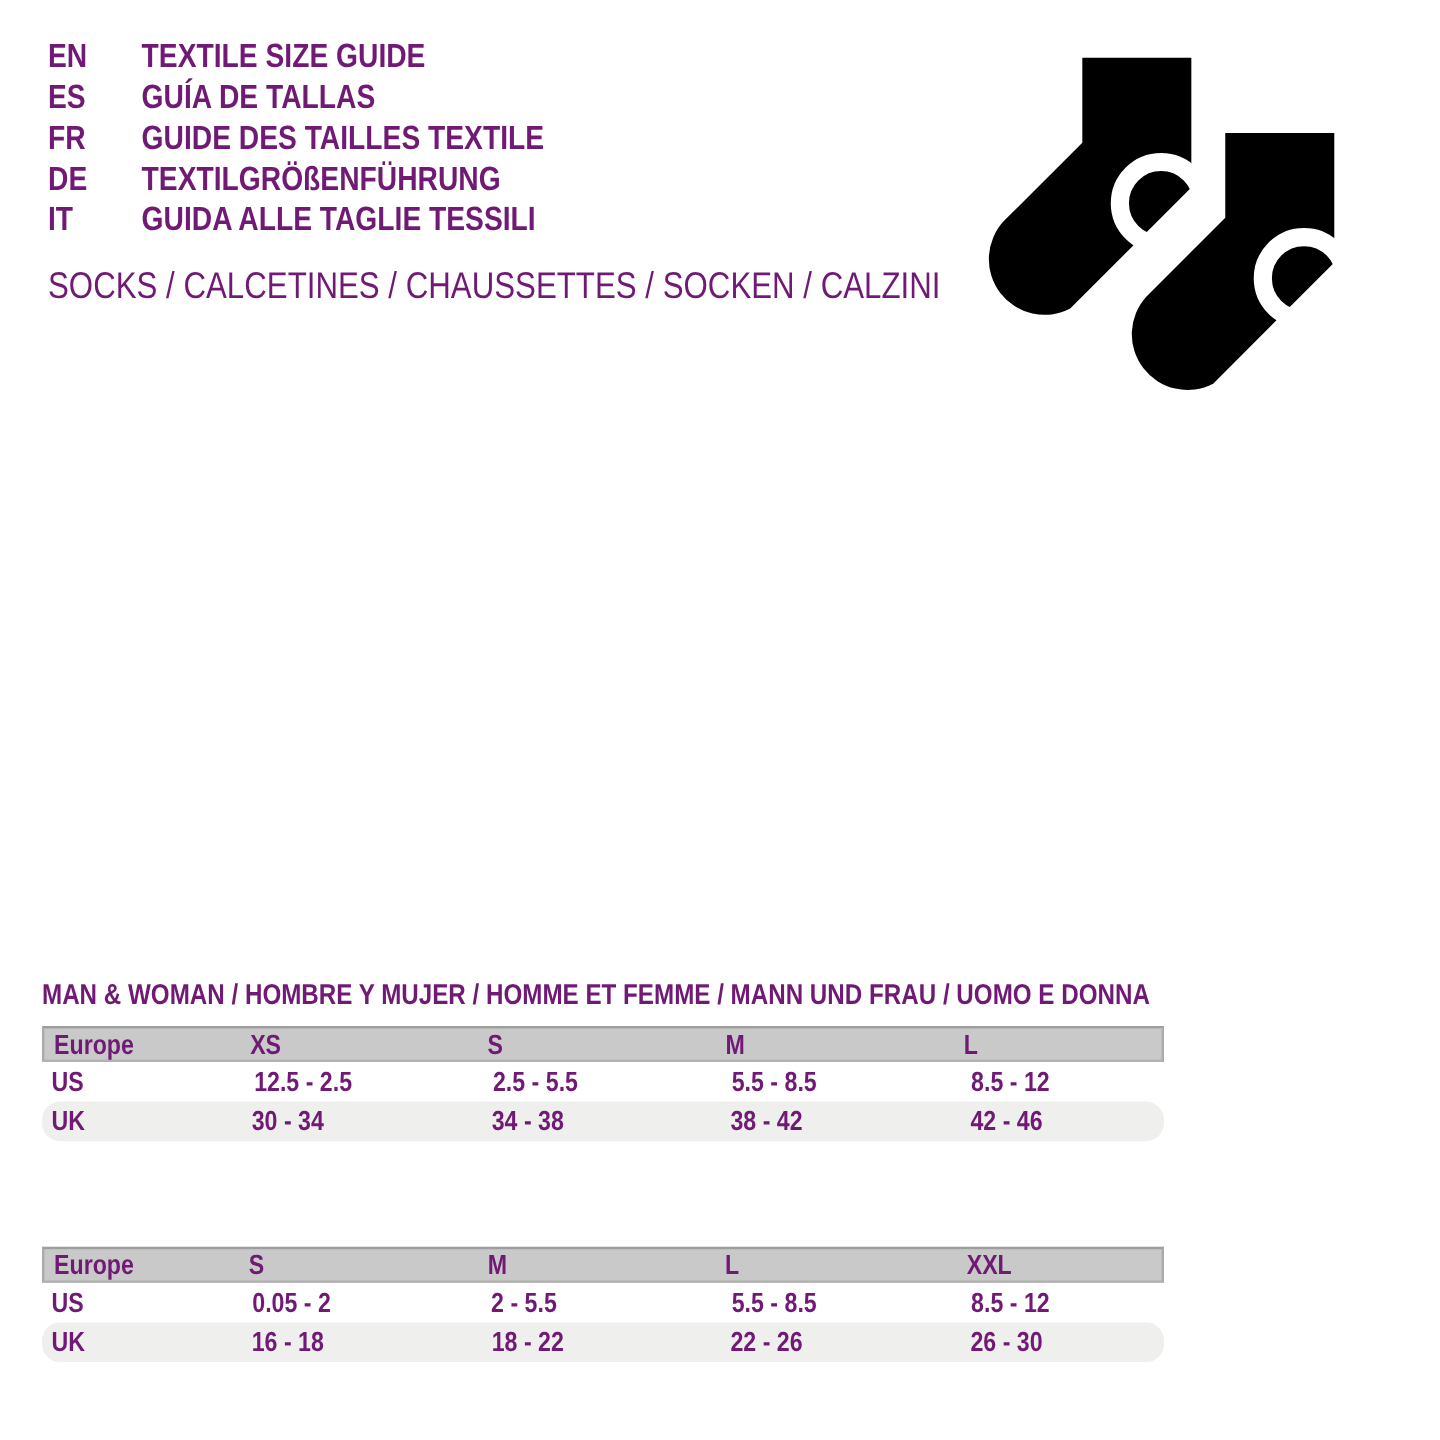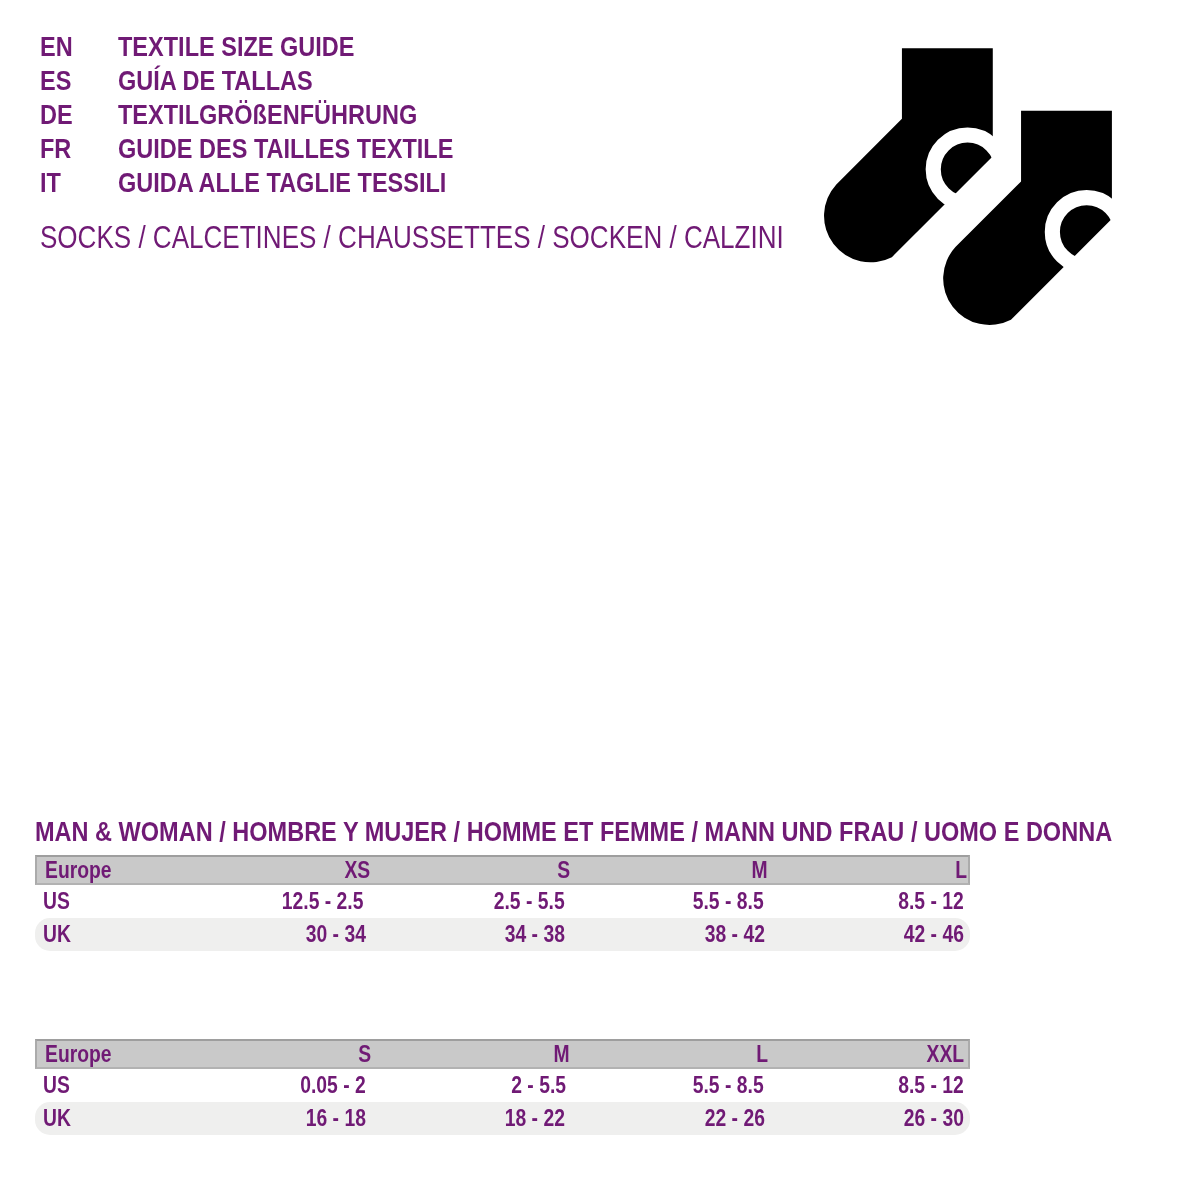--- a/index.html
+++ b/index.html
@@ -28,56 +28,56 @@
   
   .category-line { position: absolute; left: 40px; top: 220px; font-weight: normal; font-size: 31px; }
 
   
   .socks-icon { position: absolute; left: 810px; top: 28px; width: 305px; height: 318px; }
 
   
   .size-section { position: absolute; left: 35px; width: 935px; }
   .section-adults { top: 816px; }
   .section-children { top: 1027px; }
-  .table-title { font-weight: bold; font-size: 28px; height: 27px; text-decoration: underline; }
+  .table-title { font-weight: bold; font-size: 24px; height: 27px; text-decoration: underline; }
   .size-table { margin-top: 12px; width: 935px; }
   .trow { display: flex; align-items: center; height: 33px; gap: 32px; }
   .trow.thead {
     height: 30px;
     background: #c9c9c9;
     border-top: 2px solid #9e9e9e;
     border-bottom: 2px solid #b2b2b2;
     border-left: 2px solid #ababab;
     border-right: 2px solid #ababab;
   }
   .trow.alt { background: #efefee; border-radius: 15px; }
-  .tc { flex: 1 1 0; display: flex; align-items: center; justify-content: flex-end; font-weight: bold; font-size: 23px; }
+  .tc { flex: 1 1 0; display: flex; align-items: center; justify-content: flex-start; font-weight: bold; font-size: 23px; }
   .tc.first { flex: 0 0 137px; justify-content: flex-start; padding-left: 8px; }
 </style>
 </head>
 <body>
 
 <div class="canvas">
 
   <div class="lang-block">
     <div class="lang-row">
       <span class="lang-code"><span class="cond">EN</span></span>
       <span class="lang-label"><span class="cond">TEXTILE SIZE GUIDE</span></span>
     </div>
     <div class="lang-row">
       <span class="lang-code"><span class="cond">ES</span></span>
       <span class="lang-label"><span class="cond">GUÍA DE TALLAS</span></span>
     </div>
     <div class="lang-row">
+      <span class="lang-code"><span class="cond">FR</span></span>
+      <span class="lang-label"><span class="cond">GUIDE DES TAILLES TEXTILE</span></span>
+    </div>
+    <div class="lang-row">
       <span class="lang-code"><span class="cond">DE</span></span>
       <span class="lang-label"><span class="cond">TEXTILGRÖßENFÜHRUNG</span></span>
-    </div>
-    <div class="lang-row">
-      <span class="lang-code"><span class="cond">FR</span></span>
-      <span class="lang-label"><span class="cond">GUIDE DES TAILLES TEXTILE</span></span>
     </div>
     <div class="lang-row">
       <span class="lang-code"><span class="cond">IT</span></span>
       <span class="lang-label"><span class="cond">GUIDA ALLE TAGLIE TESSILI</span></span>
     </div>
   </div>
 
   <div class="category-line">
     <span class="cond">SOCKS / CALCETINES / CHAUSSETTES / SOCKEN / CALZINI</span>
   </div>

